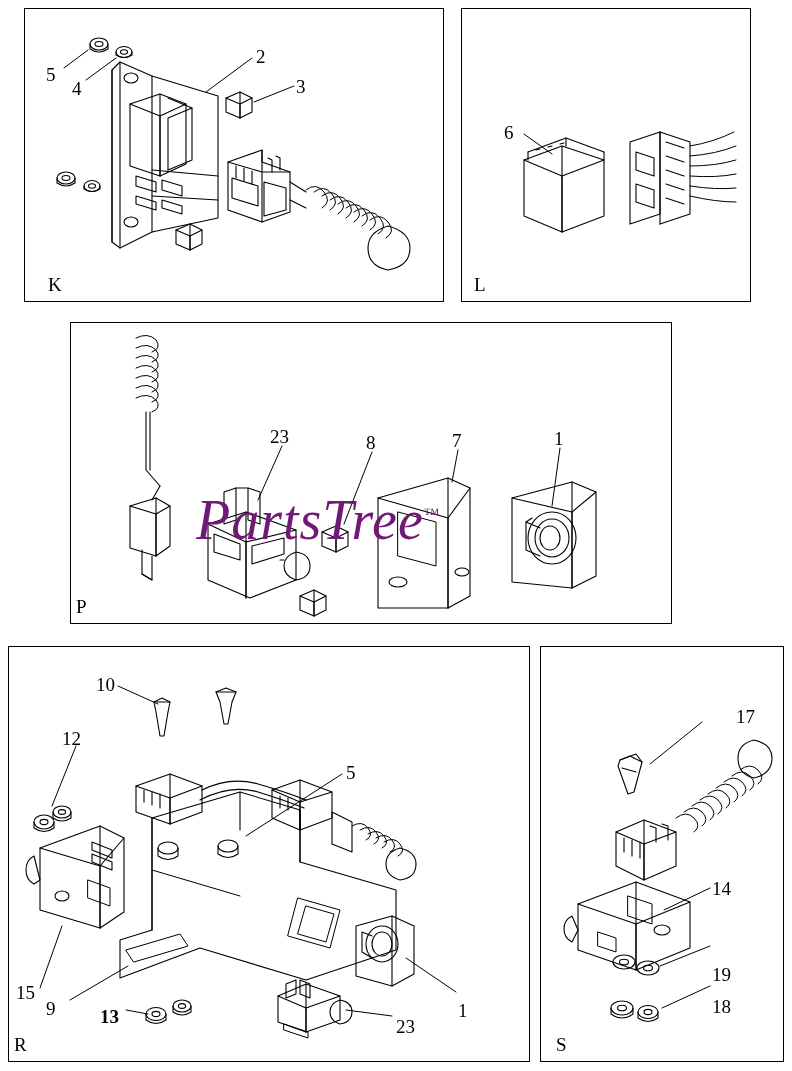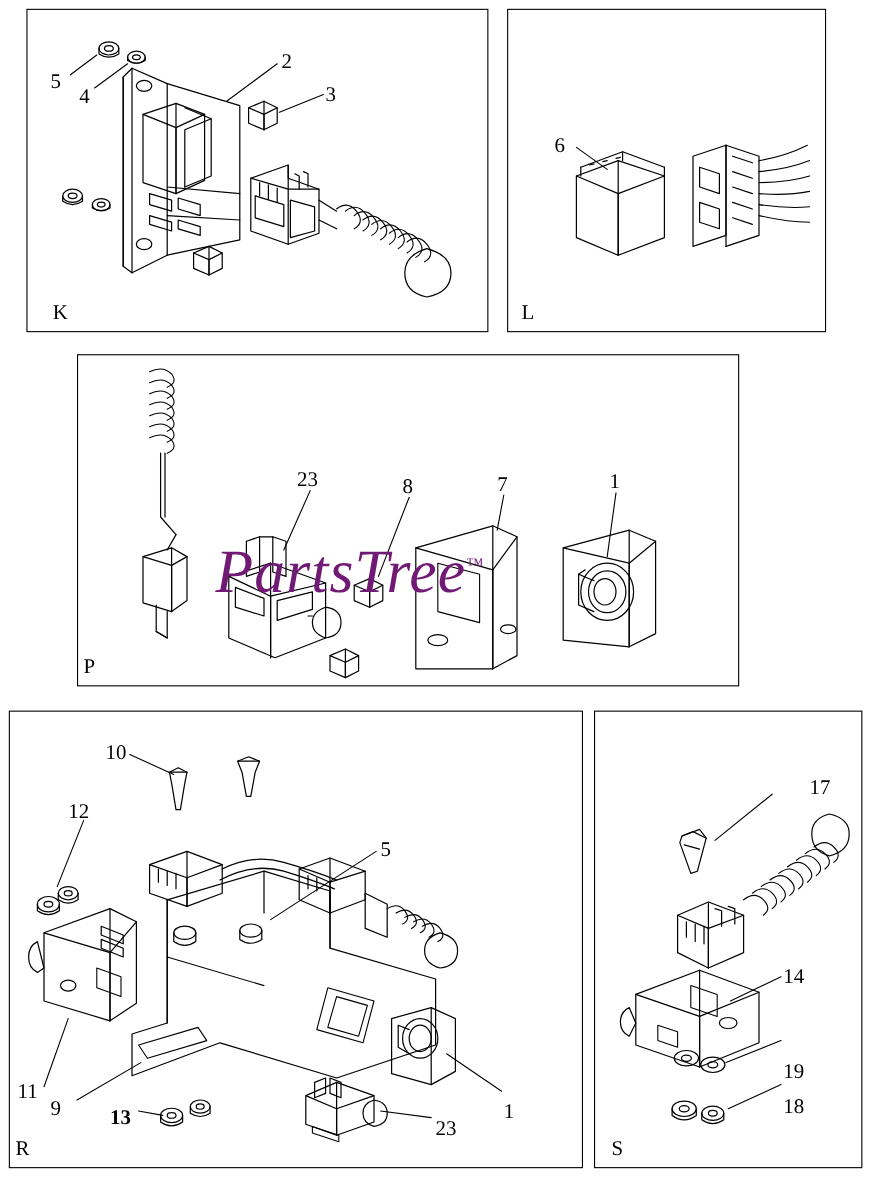--- a/index.html
+++ b/index.html
@@ -439,21 +439,21 @@
 <div class="callout" style="left:504px; top:122px;">6</div>
 
 <div class="callout" style="left:270px; top:426px;">23</div>
 <div class="callout" style="left:366px; top:432px;">8</div>
 <div class="callout" style="left:452px; top:430px;">7</div>
 <div class="callout" style="left:554px; top:428px;">1</div>
 
 <div class="callout" style="left:96px; top:674px;">10</div>
 <div class="callout" style="left:62px; top:728px;">12</div>
 <div class="callout" style="left:346px; top:762px;">5</div>
-<div class="callout" style="left:16px; top:982px;">11</div>
+<div class="callout" style="left:16px; top:982px;">15</div>
 <div class="callout" style="left:46px; top:998px;">9</div>
 <div class="callout" style="left:100px; top:1006px;font-weight:bold;">13</div>
 <div class="callout" style="left:396px; top:1016px;">23</div>
 <div class="callout" style="left:458px; top:1000px;">1</div>
 
 <div class="callout" style="left:736px; top:706px;">17</div>
 <div class="callout" style="left:712px; top:878px;">14</div>
 <div class="callout" style="left:712px; top:964px;">19</div>
 <div class="callout" style="left:712px; top:976px;margin-top:20px;">18</div>
 

